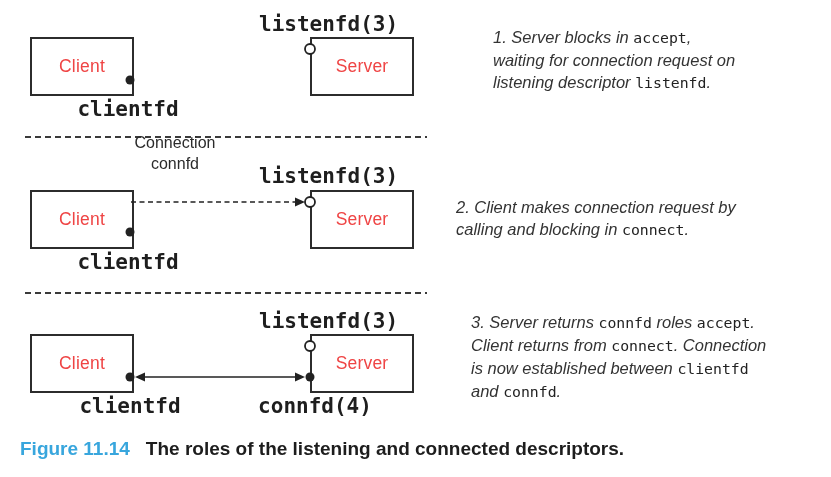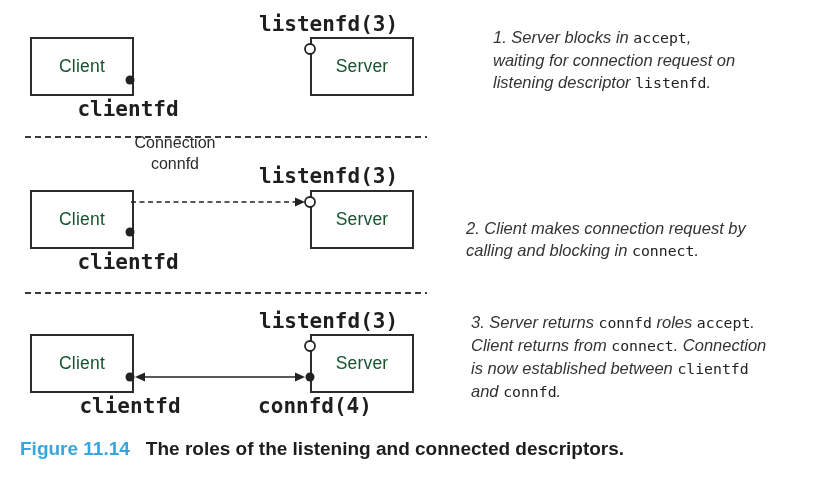--- a/index.html
+++ b/index.html
@@ -3,21 +3,21 @@
 <meta charset="utf-8">
 <style>
   html,body{margin:0;padding:0;background:#fff;}
   #canvas{
     position:relative;width:831px;height:477px;background:#ffffff;overflow:hidden;
     font-family:"Liberation Sans",sans-serif;color:#262626;
   }
   .box{
     position:absolute;width:100px;height:55px;border:2px solid #2c2c2c;background:#fff;
     display:flex;align-items:center;justify-content:center;
-    font-size:17.5px;color:#14532d;z-index:1;letter-spacing:.2px;
+    font-size:17.5px;color:#ef4444;z-index:1;letter-spacing:.2px;
   }
   #svg-overlay{position:absolute;left:0;top:0;z-index:2;pointer-events:none;}
   .mono-label{
     position:absolute;z-index:3;width:130px;text-align:center;white-space:nowrap;
     font-family:"DejaVu Sans Mono","Liberation Mono",monospace;font-weight:bold;
     font-size:21px;color:#1e1e1e;
   }
   .note{
     position:absolute;z-index:3;width:360px;
     font-style:italic;font-size:16.5px;line-height:22px;color:#333;
@@ -35,21 +35,21 @@
   #p1-server{left:310px;top:37px;}
   #p1-clientfd{left:63px;top:97px;}
   #p1-listenfd{left:259px;top:12px;}
   #p1-note{left:493px;top:26px;}
   
   #p2-arrowlabel{left:114px;top:132px;}
   #p2-client{left:30px;top:190px;}
   #p2-server{left:310px;top:190px;}
   #p2-clientfd{left:63px;top:250px;}
   #p2-listenfd{left:259px;top:164px;}
-  #p2-note{left:466px;top:196px;margin-top:21px;}
+  #p2-note{left:456px;top:196px;}
   
   #p3-client{left:30px;top:334px;}
   #p3-server{left:310px;top:334px;}
   #p3-clientfd{left:65px;top:394px;}
   #p3-connfd{left:250px;top:394px;}
   #p3-listenfd{left:259px;top:309px;}
   #p3-note{left:471px;top:311px;width:370px;}
   
   #caption{
     position:absolute;left:20px;top:438px;z-index:3;white-space:nowrap;

